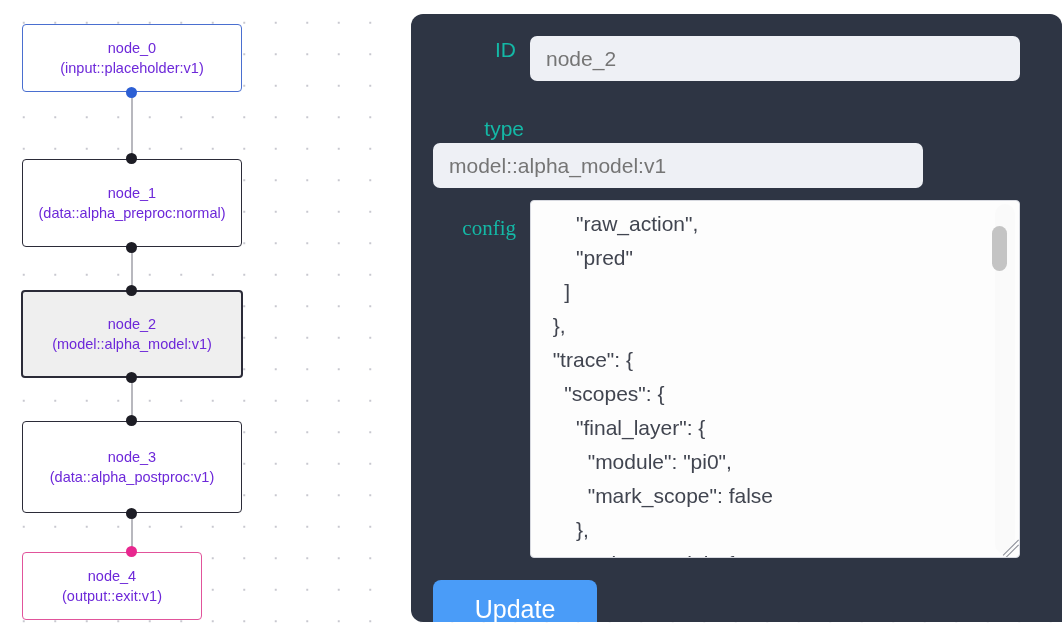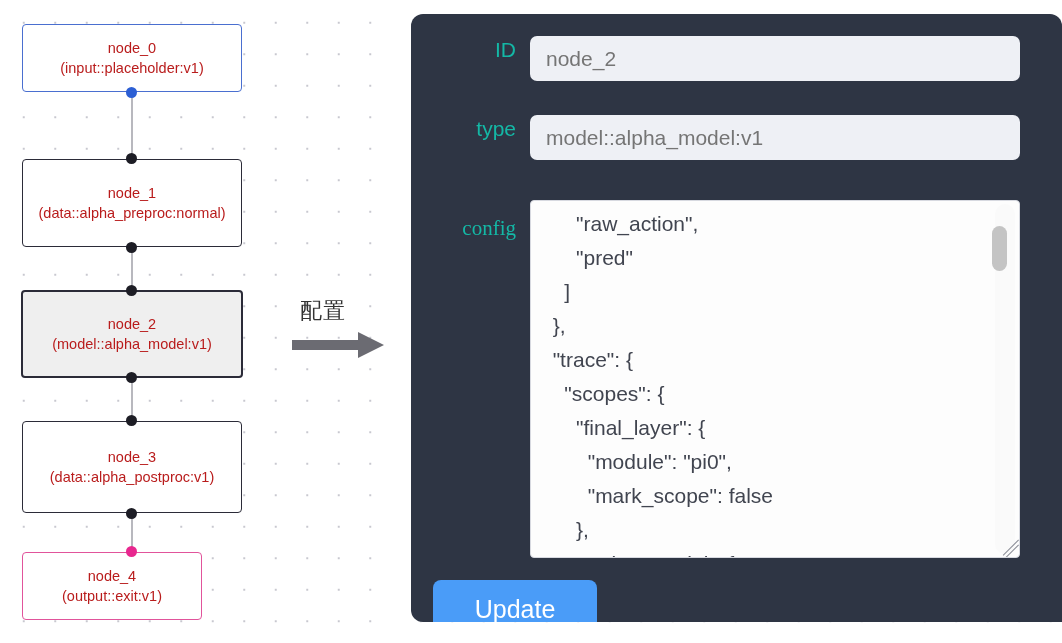--- a/index.html
+++ b/index.html
@@ -49,21 +49,21 @@
     position: absolute;
     box-sizing: border-box;
     border-radius: 4px;
     background: #ffffff;
     display: flex;
     align-items: center;
     justify-content: center;
     text-align: center;
     font-size: 14.5px;
     line-height: 20px;
-    color: #b91c1c;
+    color: #6d28d9;
     padding: 4px 8px;
     z-index: 3;
   }
   .node-label {
     white-space: pre-line;
     display: block;
   }
   .node.plain   { border: 1.6px solid #2b2b38; }
   .node.input   { border: 1.6px solid #4a6fd0; }
   .node.selected{ border: 2.2px solid #2b2b38; background: #efefef; }
@@ -300,38 +300,32 @@
     <div class="port blue" style="left:126px;top:87px;"></div>
     <div class="port" style="left:126px;top:153px;"></div>
     <div class="port" style="left:126px;top:242px;"></div>
     <div class="port" style="left:126px;top:285px;"></div>
     <div class="port" style="left:126px;top:372px;"></div>
     <div class="port" style="left:126px;top:415px;"></div>
     <div class="port" style="left:126px;top:508px;"></div>
     <div class="port pink" style="left:126px;top:546px;"></div>
   </div>
 
-  <div id="arrow-group">
-    <div id="arrow-caption">配置</div>
-    <svg id="arrow-shape" width="96" height="30" viewBox="0 0 96 30">
-      <path d="M0 10 L66 10 L66 2 L92 15 L66 28 L66 20 L0 20 Z" fill="#6b6b72"></path>
-    </svg>
-  </div>
 
   <div id="inspector-bg"></div>
 
   <div id="inspector">
     <div id="inspector-watermark"></div>
 
     <div class="field-row" style="left:14px;top:22px;">
       <div class="field-label">ID</div>
       <input id="id-input" class="text-input" type="text" placeholder="node_2" style="">
     </div>
 
-    <div class="field-row" style="left:14px;top:101px;">
+    <div class="field-row" style="left:22px;top:101px;flex-direction:column;">
       <div class="field-label">type</div>
       <input id="type-input" class="text-input" type="text" placeholder="model::alpha_model:v1" style="">
     </div>
 
     <div class="field-row" id="config-row">
       <div class="field-label" id="config-label">config</div>
       <div id="config-textarea-wrap">
         <textarea id="config-textarea" spellcheck="false" style="">      "raw_action",
       "pred"
     ]

